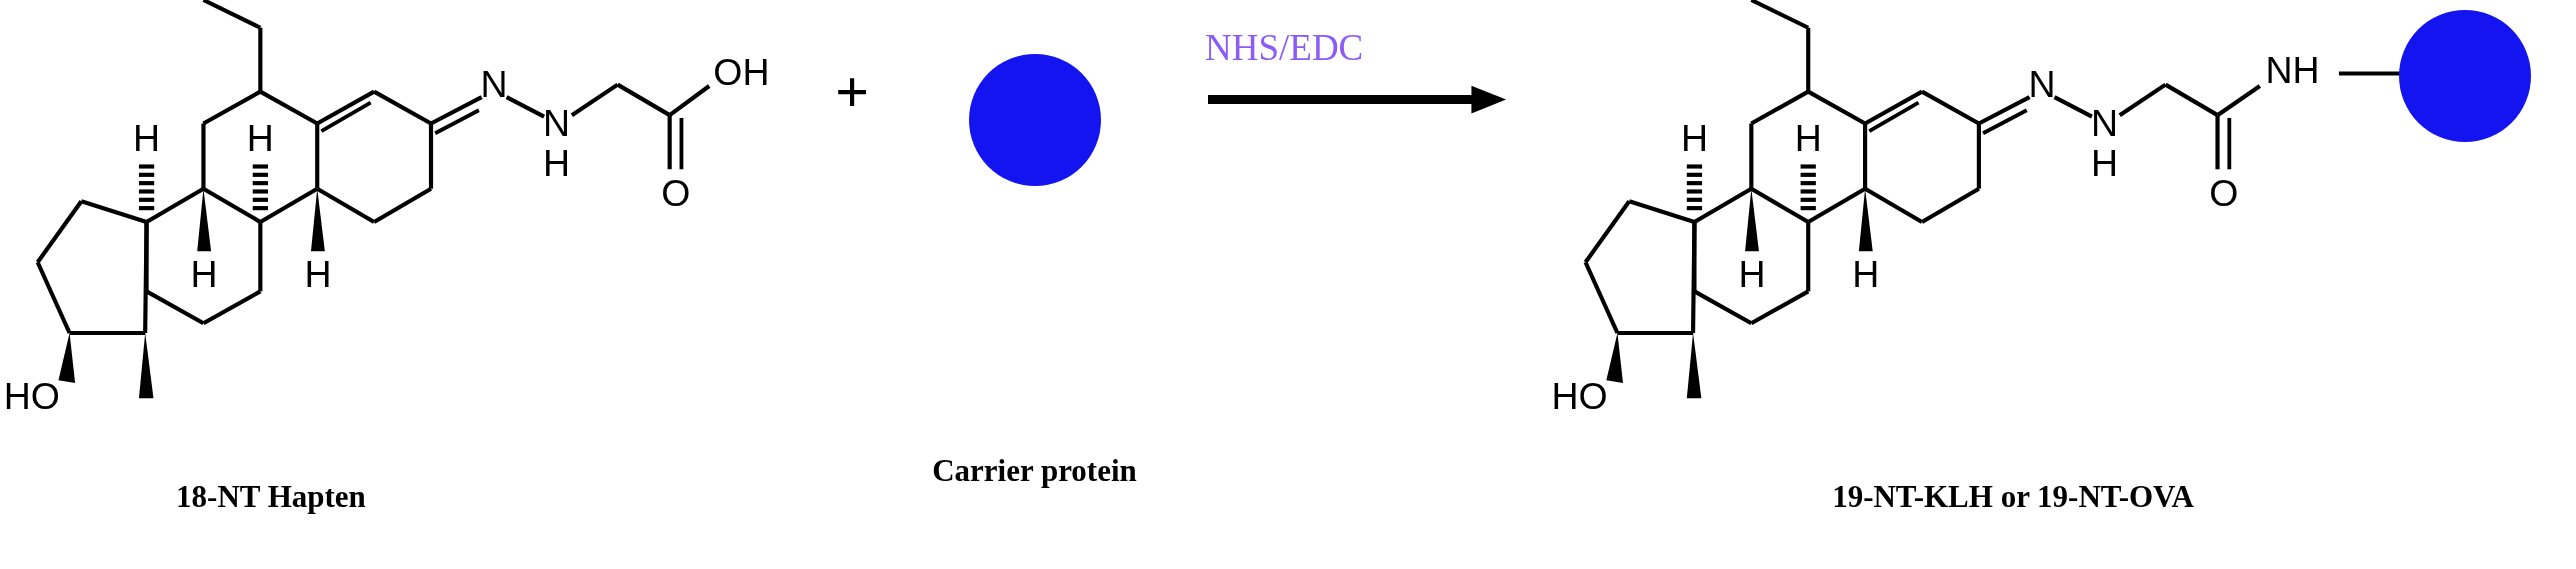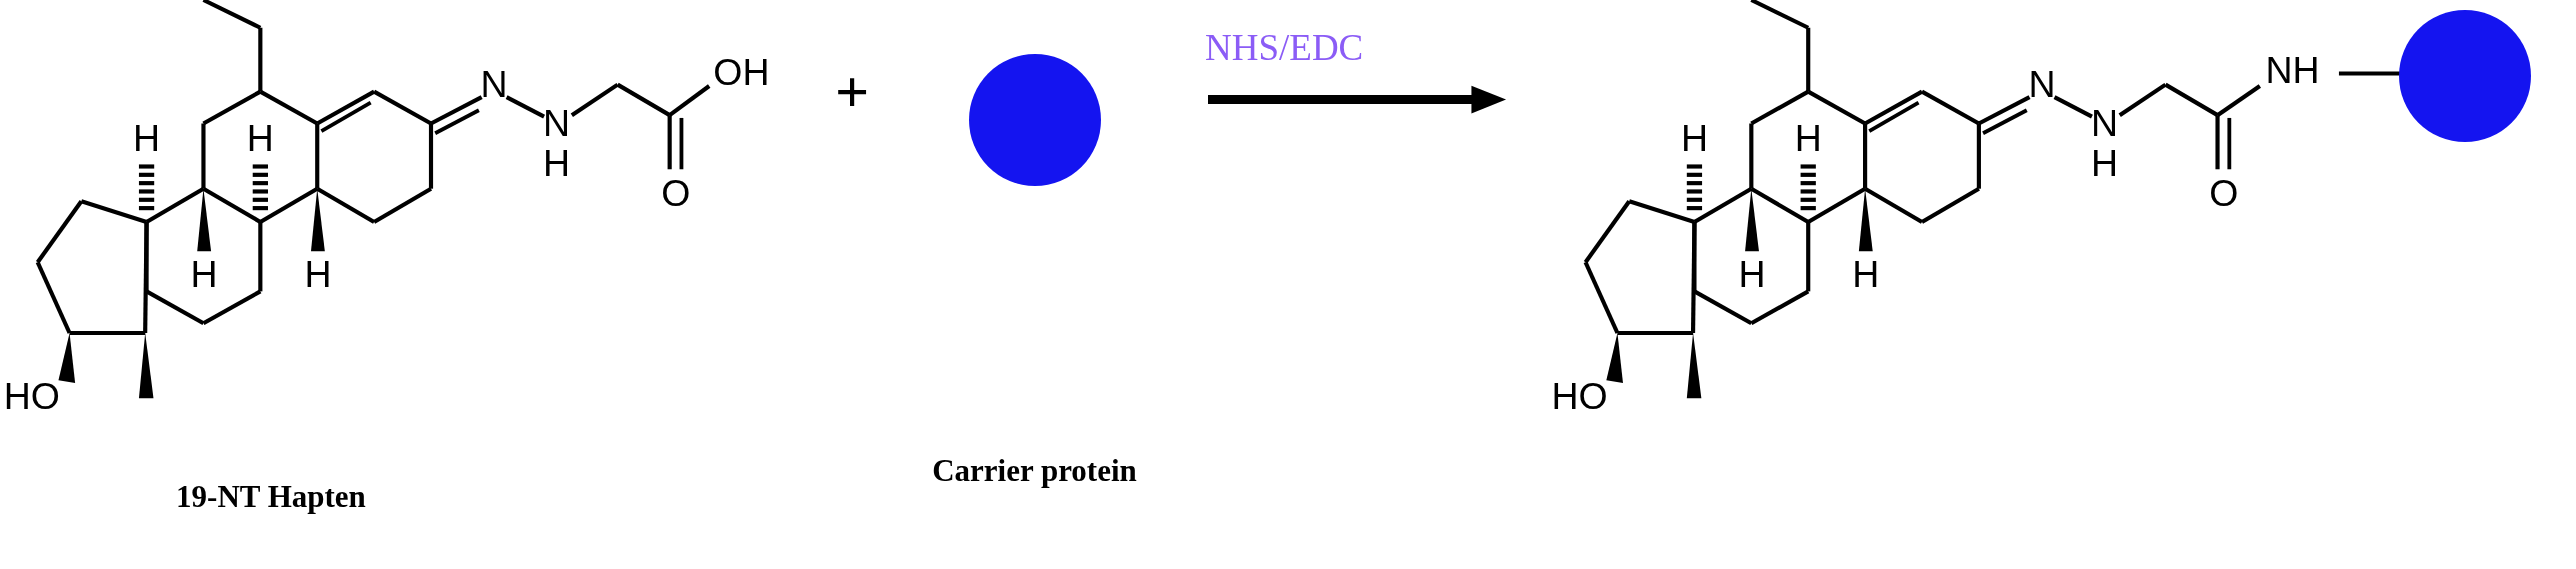--- a/index.html
+++ b/index.html
@@ -180,21 +180,21 @@
         <path class="bond-thin" d="M 982,170 L 982,244"></path>
         <text class="atom" x="974" y="282">O</text>
 
         <path class="bond" d="M 965,166 L 1022,124"></path>
         <text class="atom atom-left" x="1028" y="108">OH</text>
       </g>
 
     </svg>
   </div>
 
-  <div class="caption" style="left:28px; top:479px; width:486px;">19-NT Hapten</div>
+  <div class="caption" style="left:28px; top:479px; width:486px;">18-NT Hapten</div>
 
   <div class="plus-sign" style="left:835px; top:62px;">+</div>
 
   <div class="protein-blob" style="left:969px; top:54px; width:132px; height:132px;"></div>
 
   <div class="caption" style="left:833px; top:437px; width:403px;margin-top:16px;"><span>Carrier protein</span><br></div>
 
   <div class="reagent-label" style="left:1205px; top:26px;">NHS/EDC</div>
 
   <div class="arrow-wrap" style="left:1208px; top:73px;">
@@ -298,15 +298,16 @@
         <text class="atom atom-left" x="1034" y="106">NH</text>
 
         <path class="bond" d="M 1140,106 L 1228,106"></path>
       </g>
 
     </svg>
   </div>
 
   <div class="protein-blob" style="left:2399px; top:9.7px; width:132px; height:132px;"></div>
 
+  <div class="caption" style="left:1638px; top:479px; width:750px;">19-NT-KLH or 19-NT-OVA</div>
 
 </div>
 
 
 </body></html>

